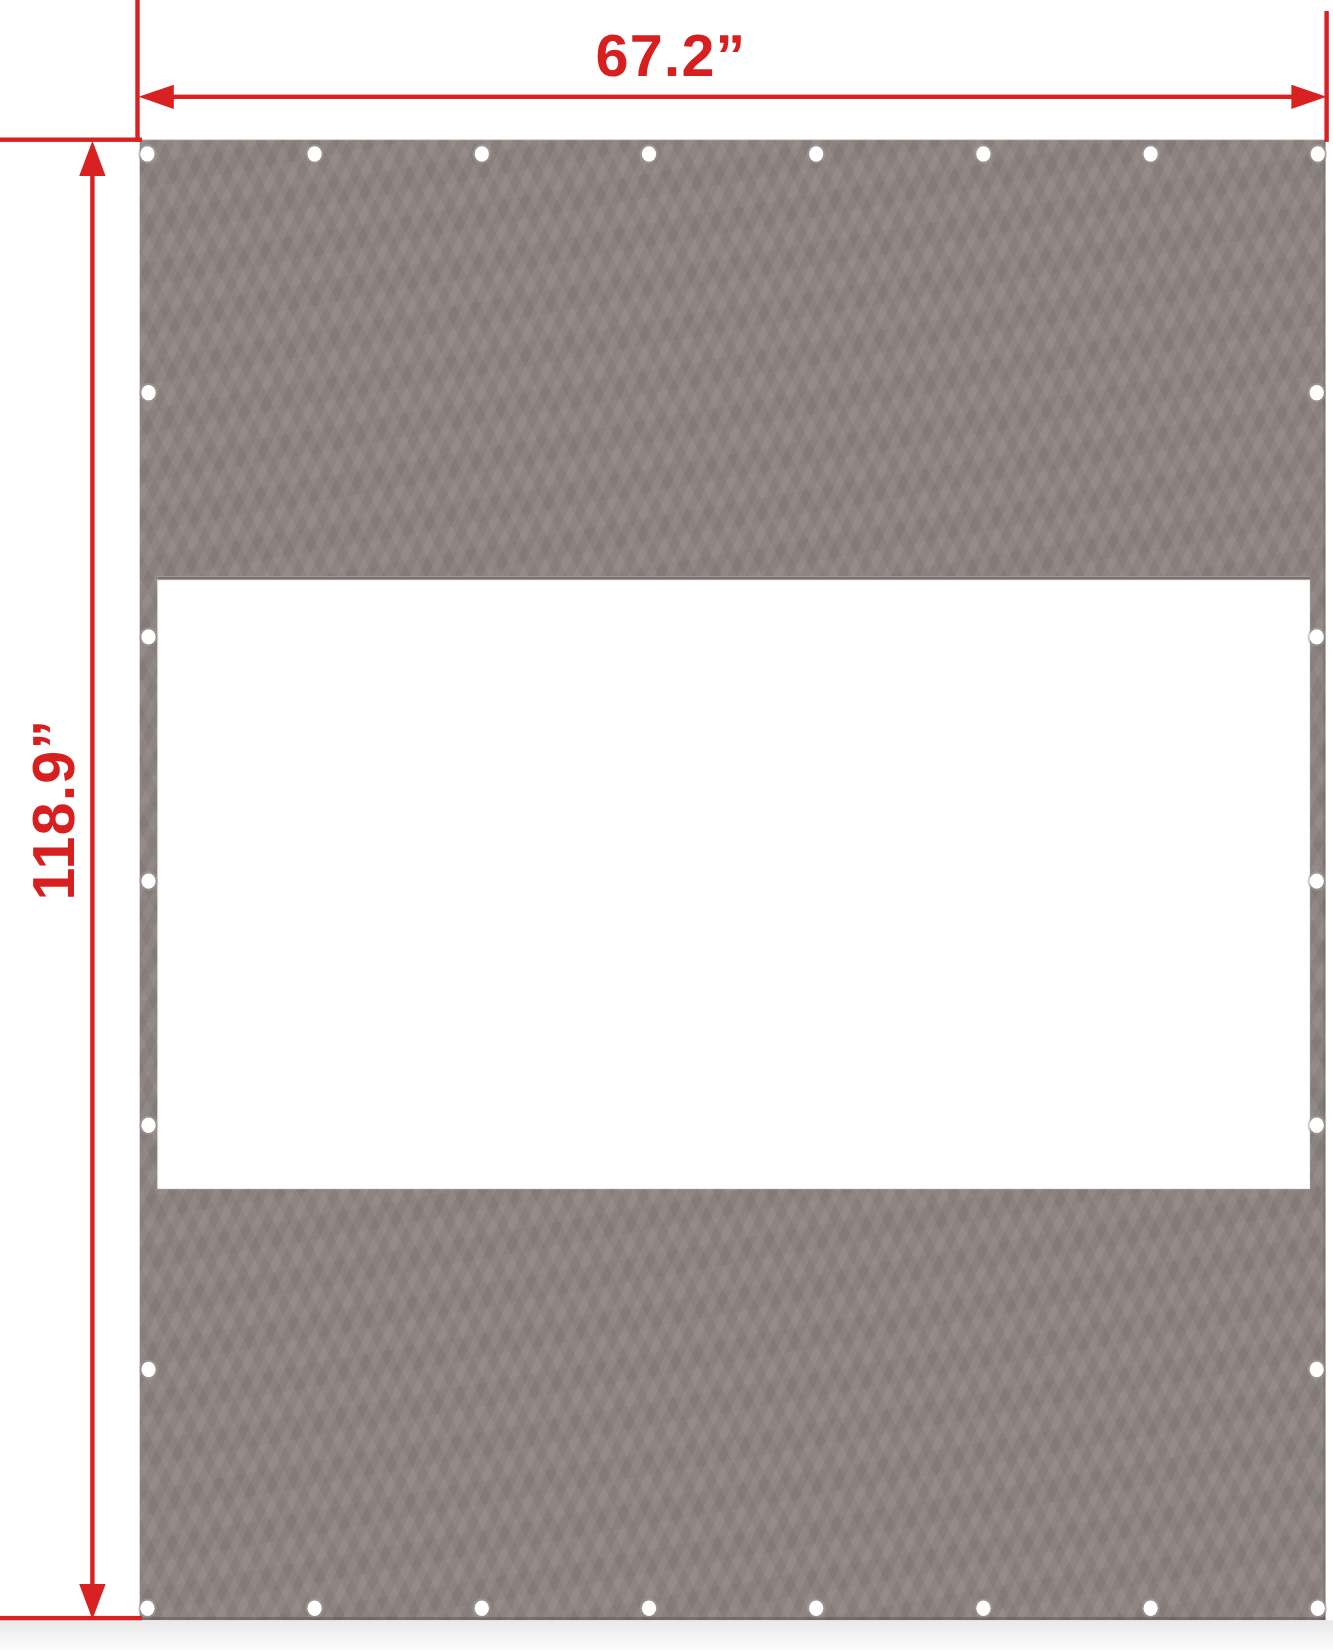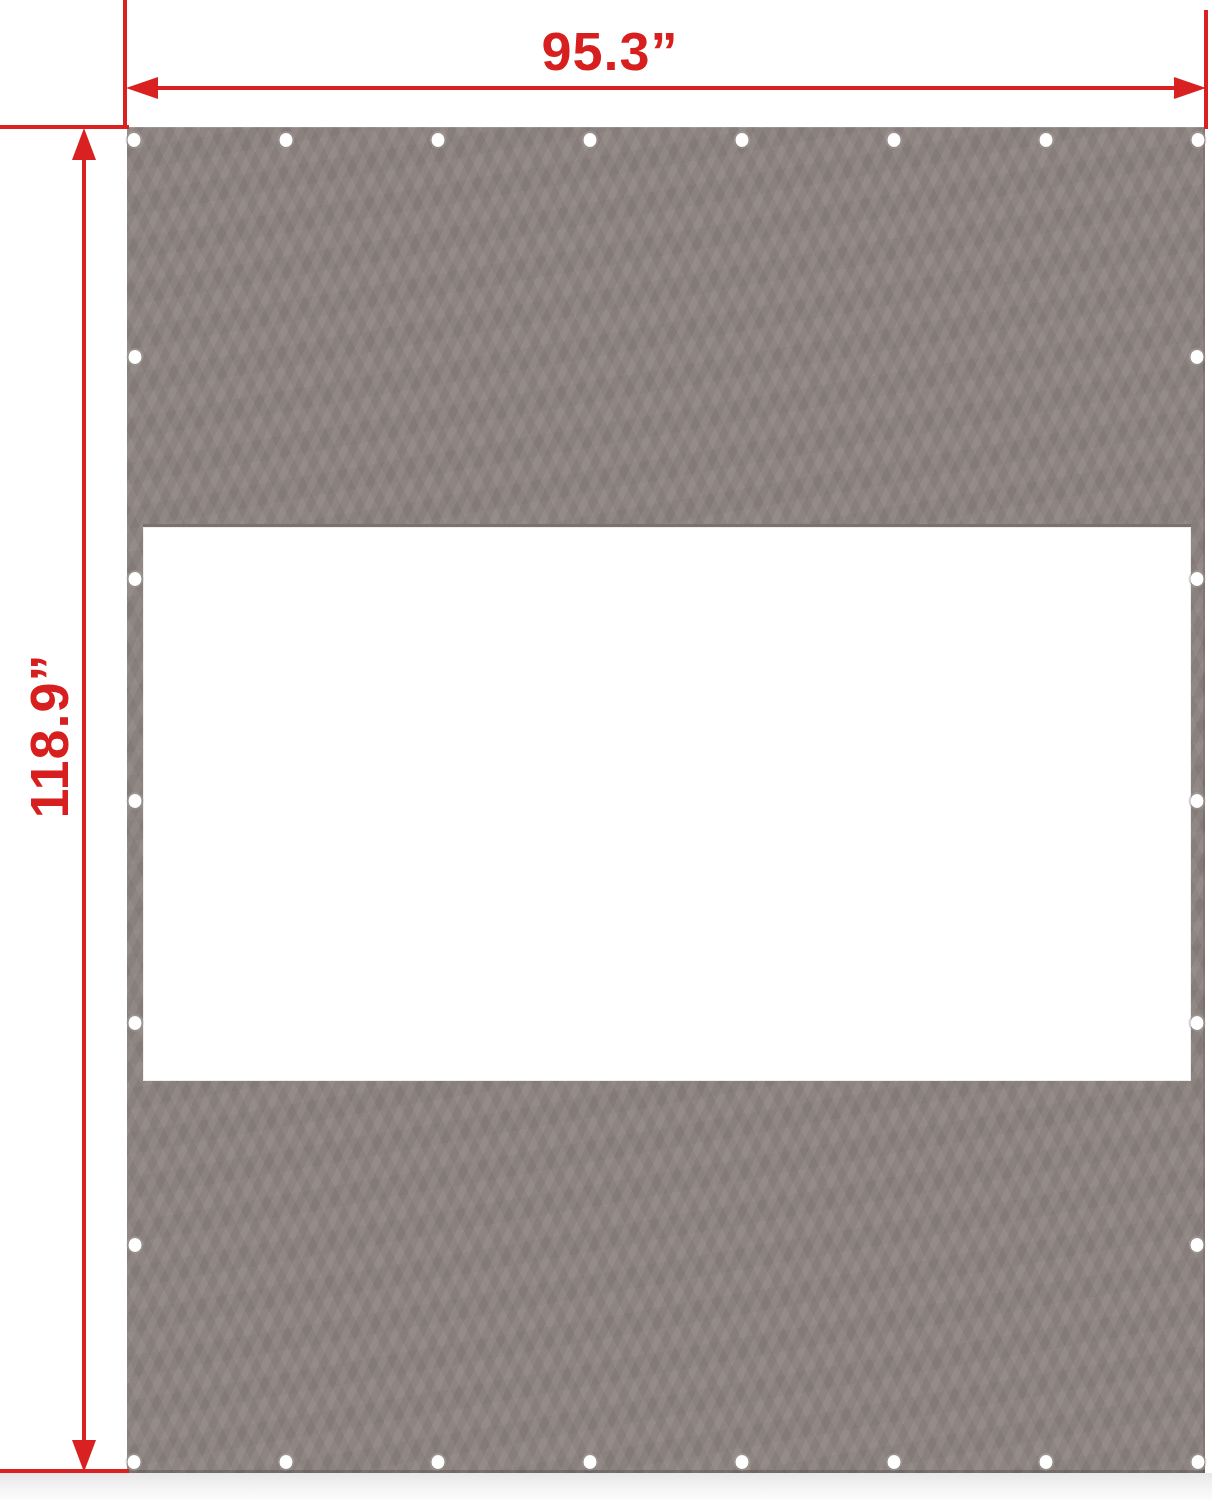--- a/index.html
+++ b/index.html
@@ -93,20 +93,20 @@
   </div>
 
 <div class="floor-contact-line"></div>
 <div class="floor-shadow"></div>
 
 <div class="dim dim-v" style="left:123px;top:0;height:129px;"></div>
 <div class="dim dim-v" style="left:1204px;top:10px;height:119px;"></div>
 <div class="dim dim-h" style="left:140px;top:86px;width:1055px;"></div>
 <div class="arrow arrow-left" style="left:126px;top:77px;"></div>
 <div class="arrow arrow-right" style="left:1174px;top:77px;"></div>
-<div class="dim-label dim-label-width">95.3”</div>
+<div class="dim-label dim-label-width">67.2”</div>
 
 <div class="dim dim-h" style="left:0;top:125px;width:129px;"></div>
 <div class="dim dim-h" style="left:0;top:1469px;width:129px;"></div>
 <div class="dim dim-v" style="left:82px;top:140px;height:1322px;"></div>
 <div class="arrow arrow-up" style="left:72px;top:128px;"></div>
 <div class="arrow arrow-down" style="left:72px;top:1440px;"></div>
 <div class="dim-label dim-label-height">118.9”</div>
 
 </body></html>

